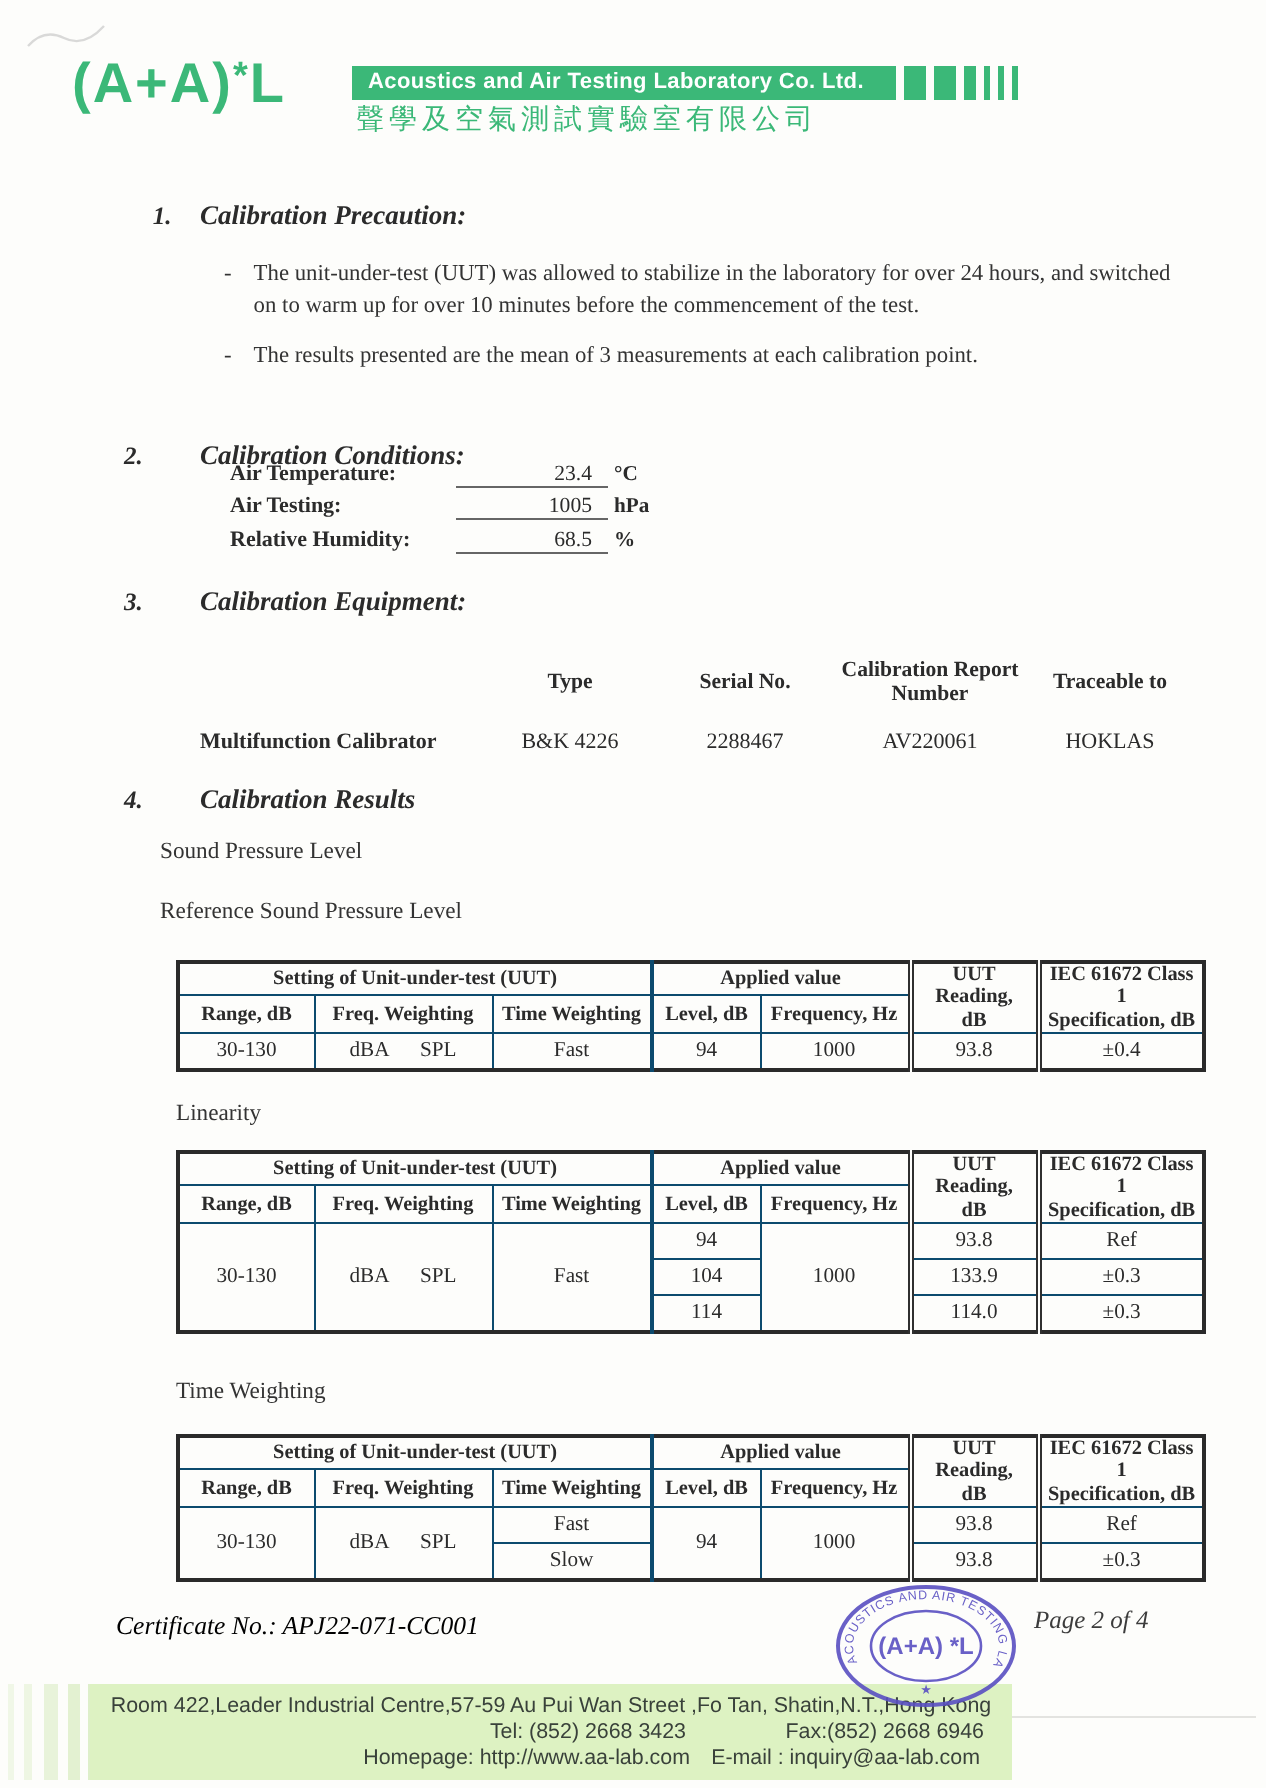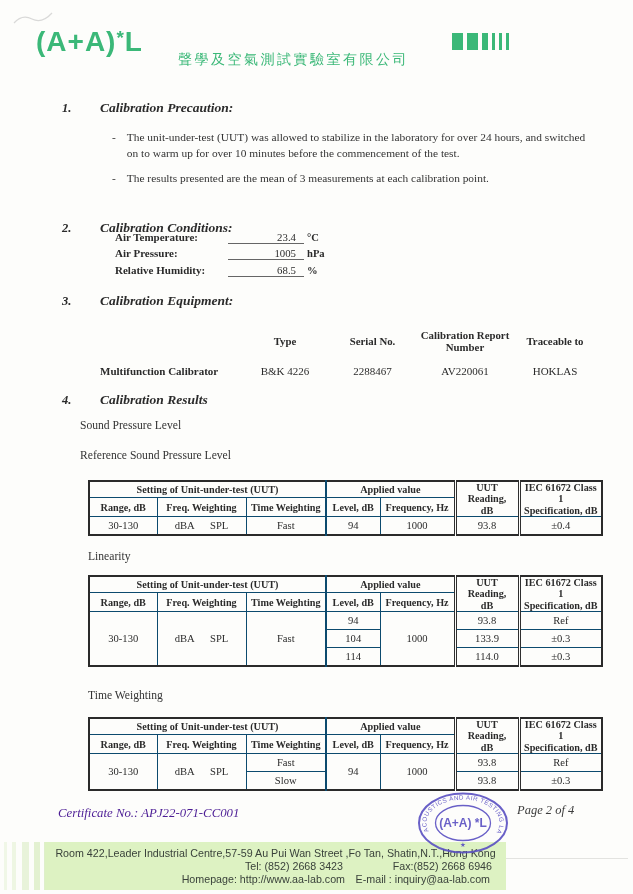--- a/index.html
+++ b/index.html
@@ -27,21 +27,21 @@
   .bars div { background:#3bb878; height:17px; }
   .b1{width:11px}.b2{width:11px}.b3{width:6px}.b4{width:3px}.b5{width:3px}.b6{width:3px}
   .band-zh {
     position:absolute; left:178px; top:51px; color:#3bb878;
     font-size:14px; letter-spacing:2.5px; font-family:"DejaVu Sans", sans-serif;
   }
   .pencil { position:absolute; left:10px; top:8px; }
   
   .sec { position:absolute; left:62px; font-style:italic; font-weight:bold; font-size:13.5px; white-space:nowrap; }
   .sec .num { display:inline-block; width:38px; font-size:12.5px; }
-  .s1 { top:100px; } .s2 { top:220px; } .s3 { top:293px; } .s4 { top:392px; }
+  .s1 { top:100px;text-align:center; } .s2 { top:220px; } .s3 { top:293px; } .s4 { top:392px; }
   
   .bullet { position:absolute; left:112px; width:482px; display:flex; gap:11px;
             font-size:11.4px; line-height:1.36; color:#333; }
   .bul1 { top:130px; } .bul2 { top:171px; }
   
   .cond { position:absolute; left:115px; top:231px; font-size:11px; }
   .cond-row { height:16.4px; }
   .cond-label { display:inline-block; width:113px; font-weight:bold; }
   .cond-line { display:inline-block; width:76px; border-bottom:1px solid #666;
                text-align:right; padding-right:8px; font-size:10.8px; }
@@ -67,21 +67,21 @@
                    line-height:1.12; overflow:hidden; }
   .rt th { font-size:10.2px; font-weight:bold; }
   .rt td { font-size:10.6px; }
   .rt tr.h1 th { height:16px; }
   .sep-a { border-left-width:2px !important; }
   .sep-b { border-left:3px double #2f2f2f !important; }
   .fw { display:flex; justify-content:space-evenly; }
   .tbl1 { top:480px; } .tbl2 { top:575px; } .tbl3 { top:717px; }
   
   .cert { position:absolute; left:58px; top:806px; font-style:italic;
-          font-size:12.8px; color:#4c1d95; }
+          font-size:12.8px; color:#000000; }
   .pageno { position:absolute; left:517px; top:803px; font-style:italic;
             font-size:12.5px; color:#3c3c3c; }
   .stamp { position:absolute; left:416px; top:792px; z-index:3; opacity:0.9; }
   .stripes div { position:absolute; top:842px; height:48px; background:#b9dd8e; }
   .st1{left:4px;width:3px;opacity:.18}.st2{left:12px;width:4px;opacity:.22}
   .st3{left:22px;width:7px;opacity:.3}.st4{left:34px;width:6px;opacity:.38}
   .st5{left:44px;width:9px;opacity:.45}
   .band {
     position:absolute; left:45px; top:842px; width:461px; height:48px;
     background:#ddf2c2; z-index:1;
@@ -98,20 +98,21 @@
 </style>
 </head>
 <body>
 
 <div class="page">
 
   <svg class="pencil" width="50" height="22">
     <path d="M4 15 Q12 6 22 11 T42 5" stroke="#bcbcbc" fill="none" stroke-width="1.2" opacity="0.55"></path>
   </svg>
   <div class="logo"><span>(A+A)</span><sup>*</sup><span>L</span></div>
+  <div class="band-en">Acoustics and Air Testing Laboratory Co. Ltd.</div>
   <div class="bars">
     <div class="b1"></div>
       <div class="b2"></div>
       <div class="b3"></div>
     <div class="b4"></div>
       <div class="b5"></div>
       <div class="b6"></div>
   </div>
   <div class="band-zh">聲學及空氣測試實驗室有限公司</div>
 
@@ -128,21 +129,21 @@
   </div>
 
   <div class="sec s2">
     <span class="num">2.</span><span>Calibration Conditions:</span>
   </div>
   <div class="cond">
     <div class="cond-row">
       <span class="cond-label">Air Temperature:</span><span class="cond-line">23.4</span><span class="cond-unit">°C</span>
     </div>
     <div class="cond-row">
-      <span class="cond-label">Air Pressure:</span><span class="cond-line">1005</span><span class="cond-unit">hPa</span>
+      <span class="cond-label">Air Testing:</span><span class="cond-line">1005</span><span class="cond-unit">hPa</span>
     </div>
     <div class="cond-row">
       <span class="cond-label">Relative Humidity:</span><span class="cond-line">68.5</span><span class="cond-unit">%</span>
     </div>
   </div>
 
   <div class="sec s3">
     <span class="num">3.</span><span>Calibration Equipment:</span>
   </div>
   <div class="equip">

